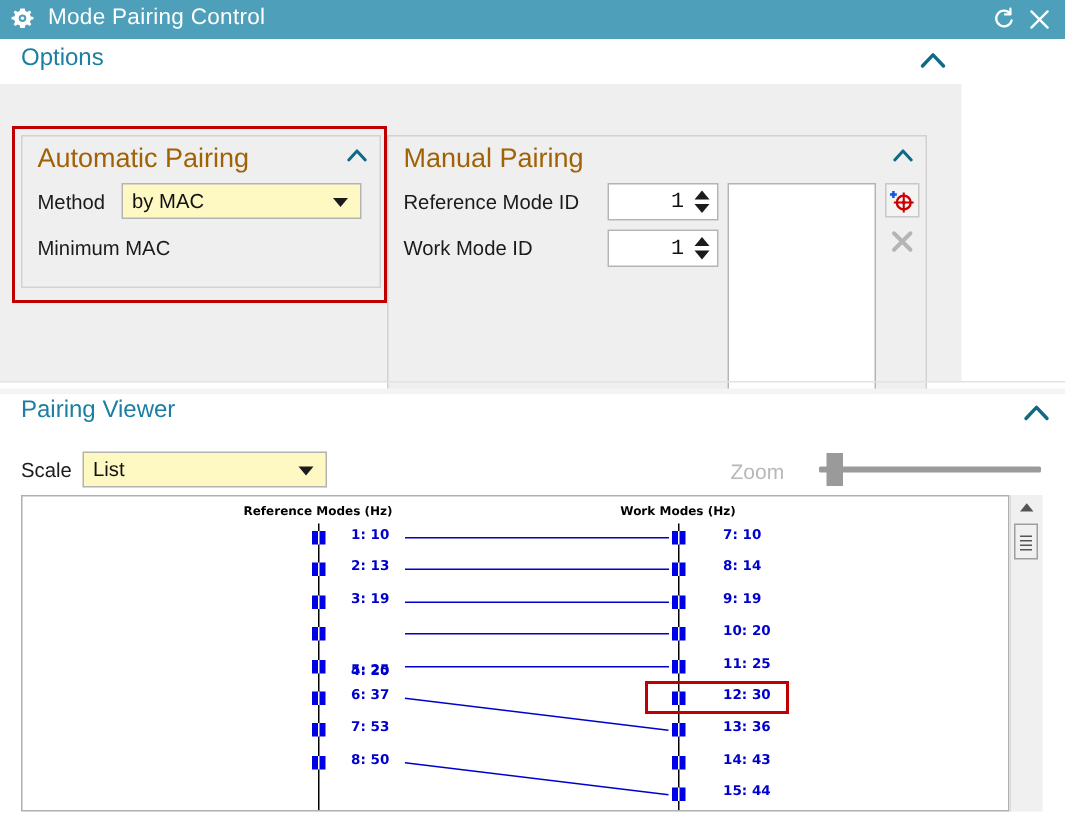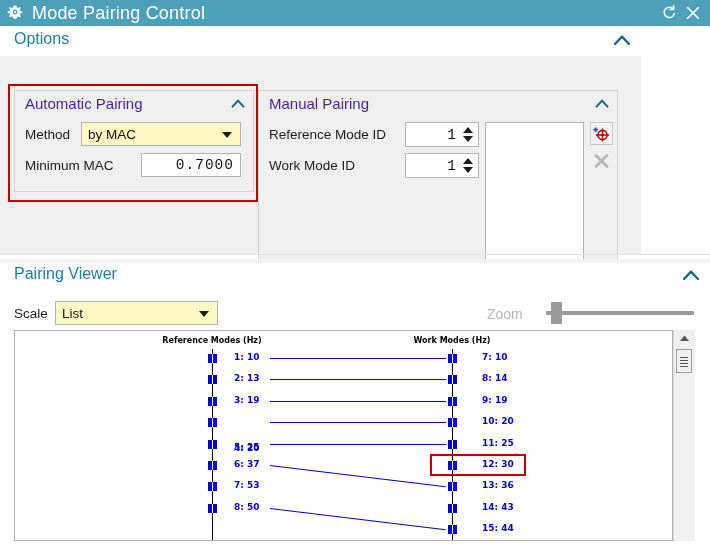--- a/index.html
+++ b/index.html
@@ -13,21 +13,21 @@
   .app{position:relative;width:710px;height:545px;}
 
   
   .titlebar{
     position:absolute;left:0;top:0;width:710px;height:26px;
     background:#4d9fba;color:#ffffff;
   }
   .tb-gear{position:absolute;left:7px;top:5px;width:16px;height:16px;}
   .tb-title{
     position:absolute;left:32px;top:3px;
-    font-size:18px;color:#ffffff;letter-spacing:.2px;white-space:nowrap;
+    font-size:15px;color:#ffffff;letter-spacing:.2px;white-space:nowrap;
   }
   .tb-btn{position:absolute;top:4px;width:18px;height:18px;cursor:pointer;}
   .tb-reset{right:32px;}
   .tb-close{right:8px;}
 
   
   .panel{position:absolute;left:0;background:#ffffff;}
   .panel-head{
     position:absolute;left:0;top:0;width:100%;height:30px;
     background:#ffffff;
@@ -36,21 +36,21 @@
     position:absolute;left:14px;top:4px;
     font-size:16px;color:#1a7fa0;
   }
   .panel-chev{position:absolute;right:10px;top:7px;width:18px;height:14px;cursor:pointer;}
   .panel-body{position:absolute;left:0;width:100%;background:#efefef;}
 
   
   .group{position:absolute;background:#efefef;border:1px solid #d2d2d2;}
   .group-title{
     position:absolute;left:10px;top:4px;
-    font-size:15px;color:#4c1d95;
+    font-size:18px;color:#a16207;
   }
   .group-chev{position:absolute;right:8px;top:7px;width:14px;height:11px;cursor:pointer;}
 
   .lbl{position:absolute;font-size:13.5px;color:#1b1b1b;white-space:nowrap;}
 
   
   .combo{
     position:absolute;background:#fef9c3;border:1px solid #b4b4b4;
     box-sizing:border-box;cursor:pointer;
   }
@@ -174,23 +174,20 @@
           <path d="M1.5 8.6 L7 2.6 L12.5 8.6" fill="none" stroke="#0f6a86" stroke-width="2" stroke-linecap="round" stroke-linejoin="round"></path>
         </svg>
 
         <div class="lbl" style="left:10px;top:36px;">Method</div>
         <div class="combo" style="left:66px;top:31px;width:160px;height:24px;">
           <span class="val">by MAC</span>
           <span class="arrow"></span>
         </div>
 
         <div class="lbl" style="left:10px;top:67px;">Minimum MAC</div>
-        <div class="numbox" style="left:126px;top:62px;width:100px;height:24px;">
-          <span class="val">0.7000</span>
-        </div>
       </div>
 
       <div class="group" style="left:258px;top:34px;width:358px;height:180px;">
         <div class="group-title">Manual Pairing</div>
         <svg class="group-chev" viewBox="0 0 14 11">
           <path d="M1.5 8.6 L7 2.6 L12.5 8.6" fill="none" stroke="#0f6a86" stroke-width="2" stroke-linecap="round" stroke-linejoin="round"></path>
         </svg>
 
         <div class="lbl" style="left:10px;top:36px;">Reference Mode ID</div>
         <div class="spin" style="left:146px;top:31px;width:74px;height:25px;">

